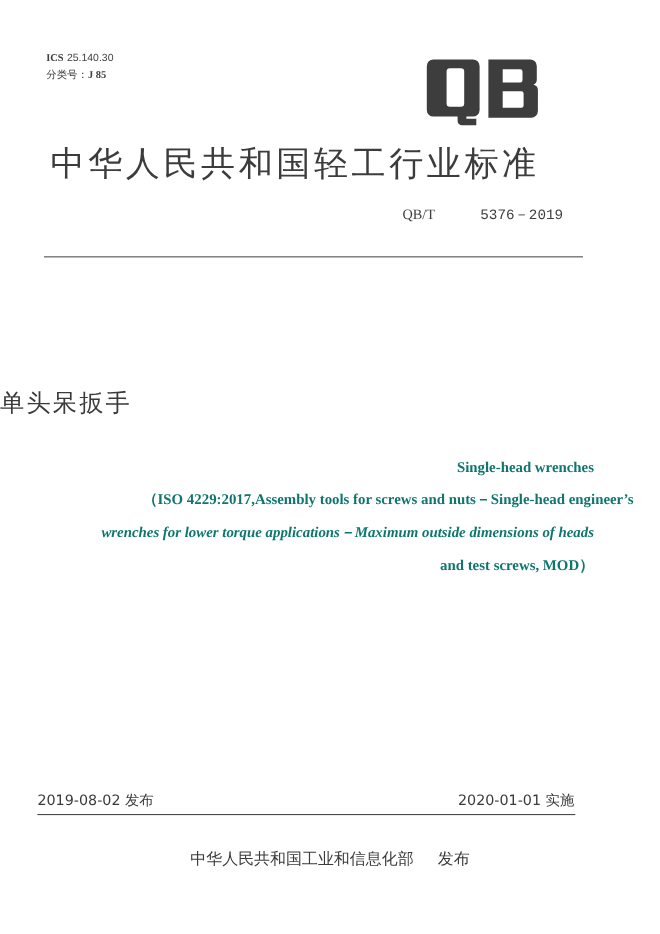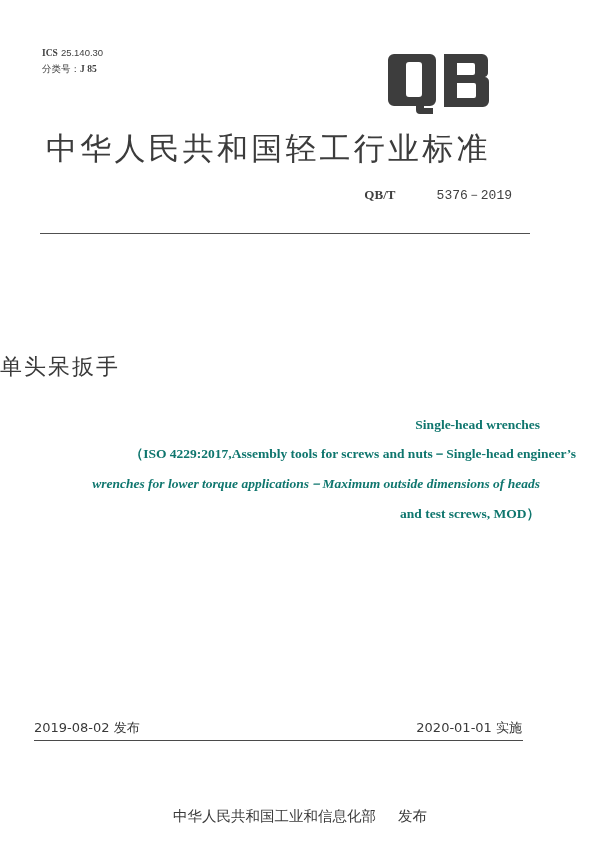--- a/index.html
+++ b/index.html
@@ -51,21 +51,21 @@
       font-weight: normal;
     }
 
     .std-no {
       right: 88px;
       top: 186px;
       font-size: 13px;
       color: #404040;
       white-space: nowrap;
     }
-    .std-no .pre { font-family: "Liberation Serif", serif; font-weight: bold; }
+    .std-no .pre { font-family: "Liberation Serif", serif; font-weight: normal; }
     .std-no .num { font-family: Liberation Mono, monospace; margin-left: 37px; }
 
     .rule-top {
       left: 40px;
       top: 233px;
       width: 490px;
       height: 0;
       border-top: 1.5px solid #505050;
     }
 
@@ -117,21 +117,20 @@
     }
 
     .issuer {
       left: 0;
       width: 600px;
       top: 771px;
       text-align: center;
       font-size: 14.5px;
       color: #3a3a3a;
       white-space: nowrap;
-      margin-top: 36px;
     }
     .issuer .gap { display: inline-block; width: 22px; }
   </style>
 </head>
 <body>
 
 <div class="abs meta ics">
   <span class="k">ICS</span>
   <span class="v">25.140.30</span>
 </div>

